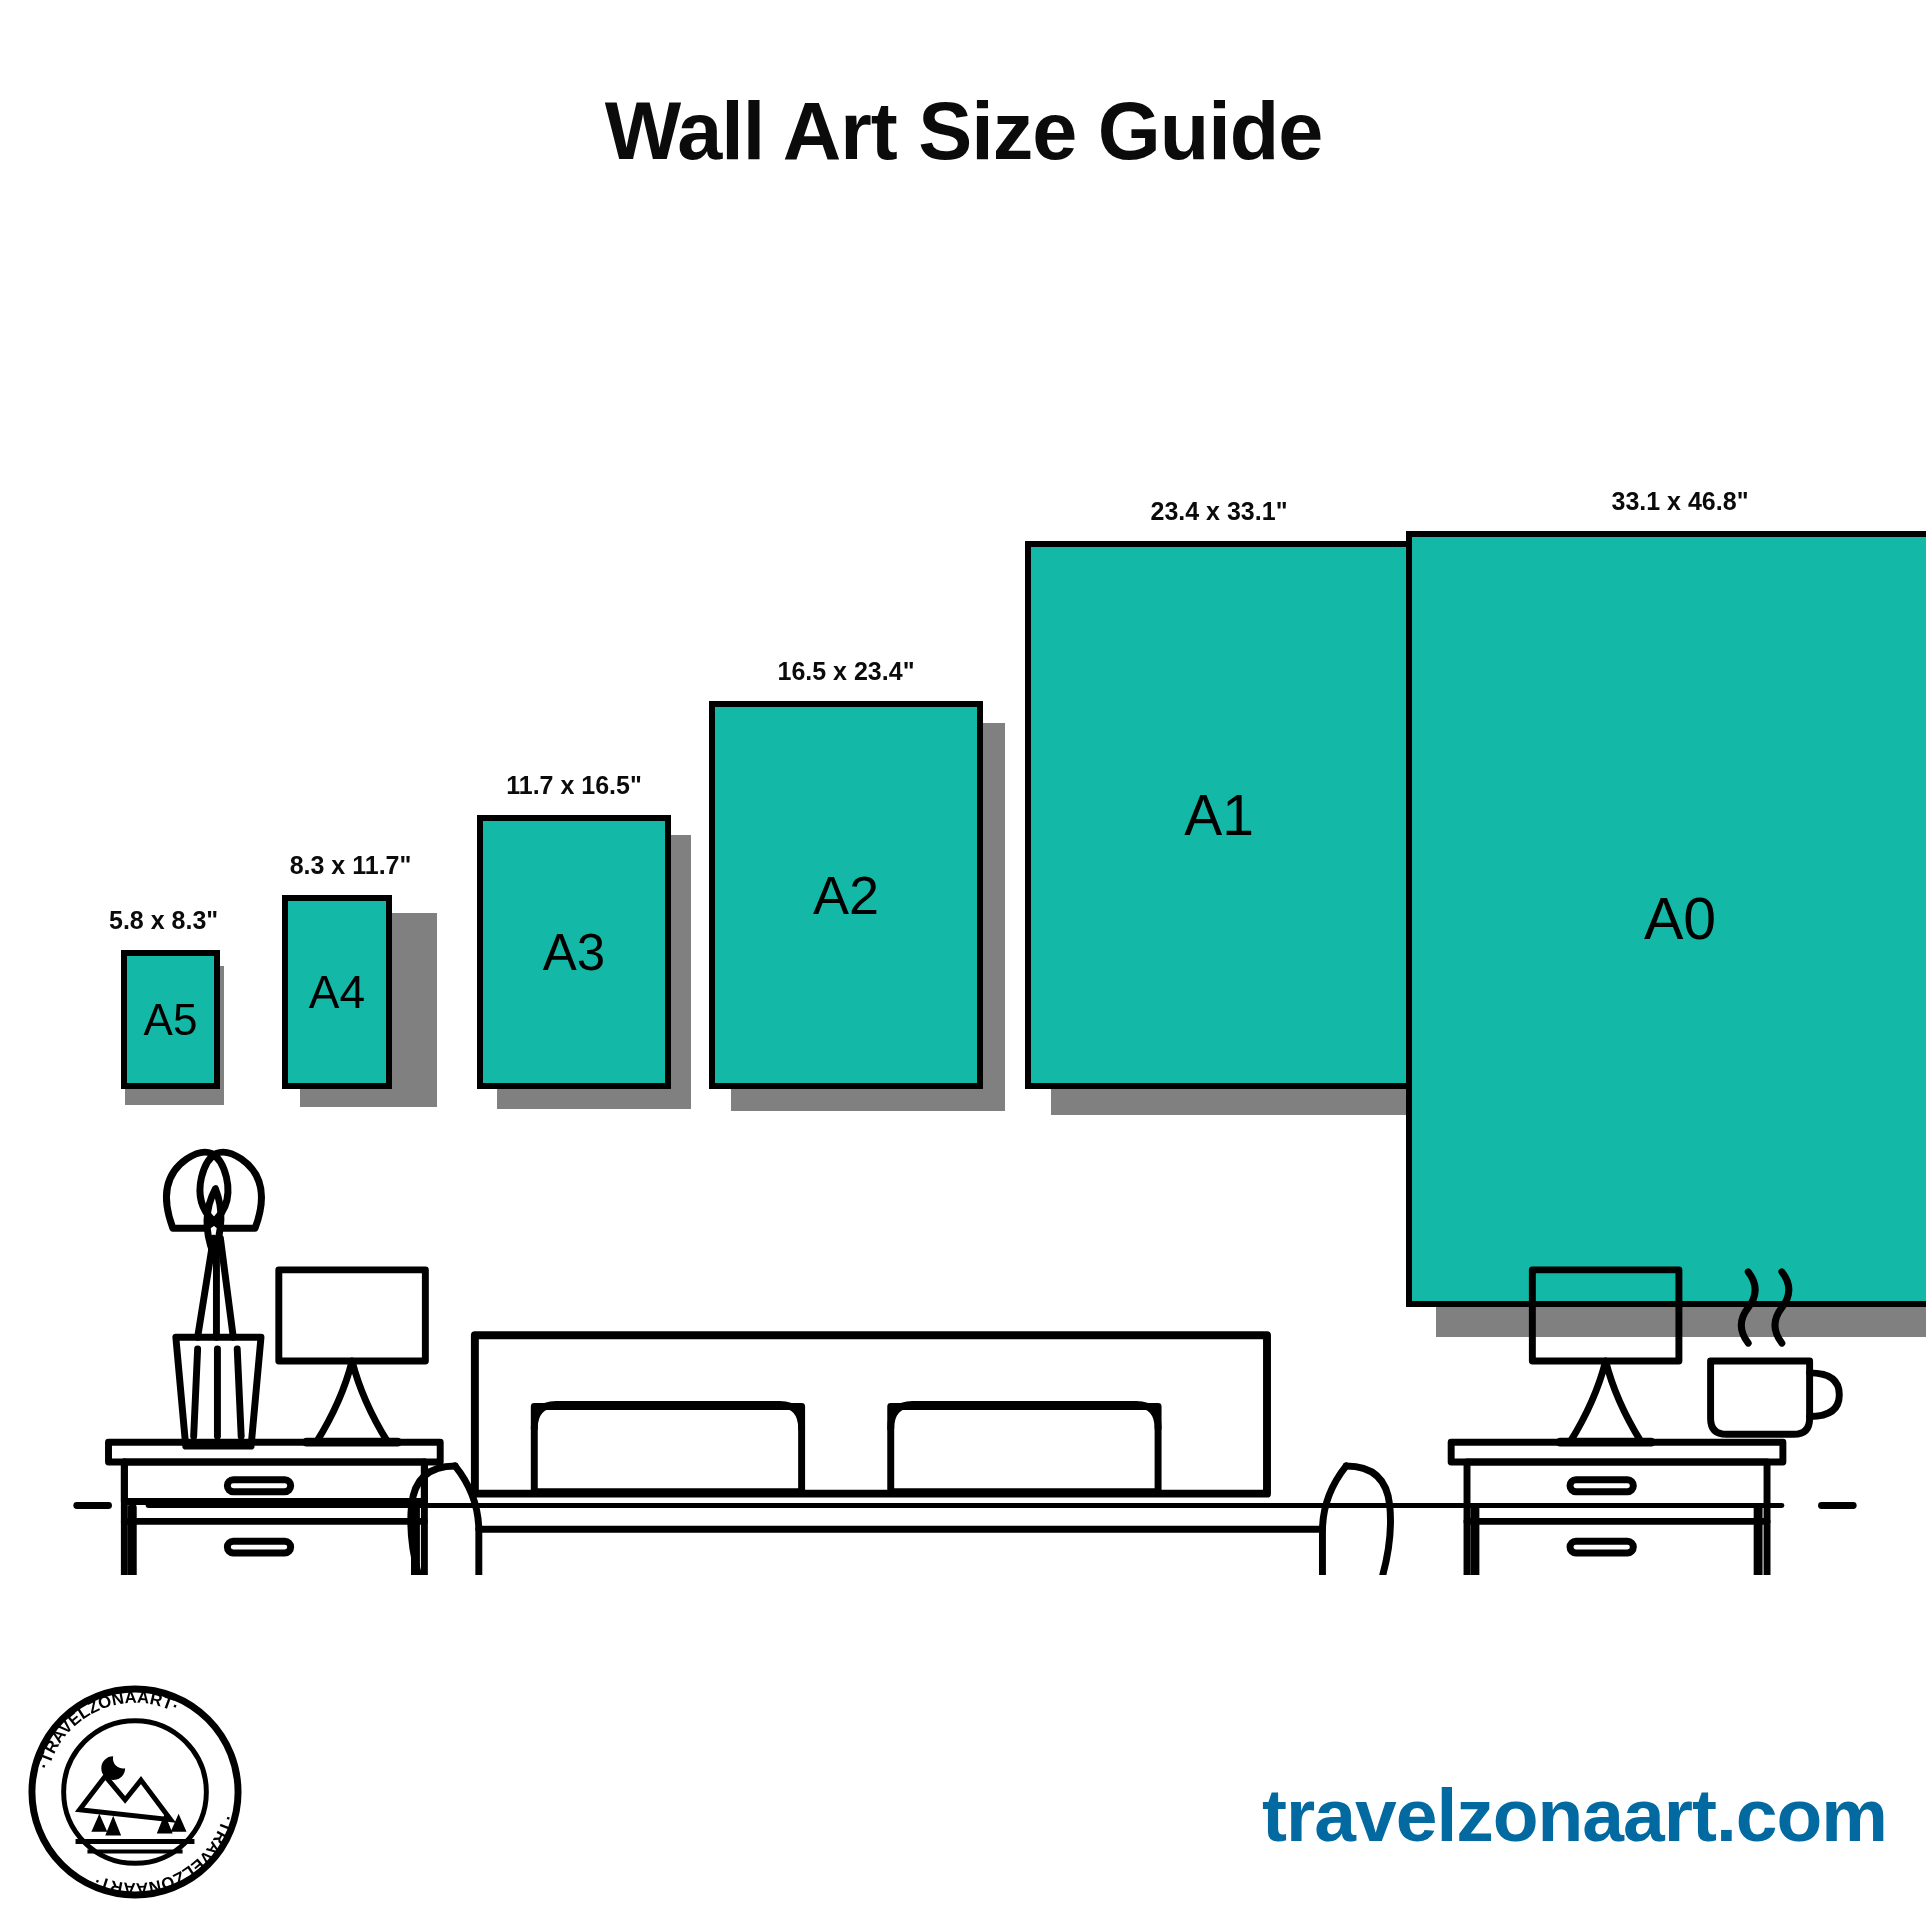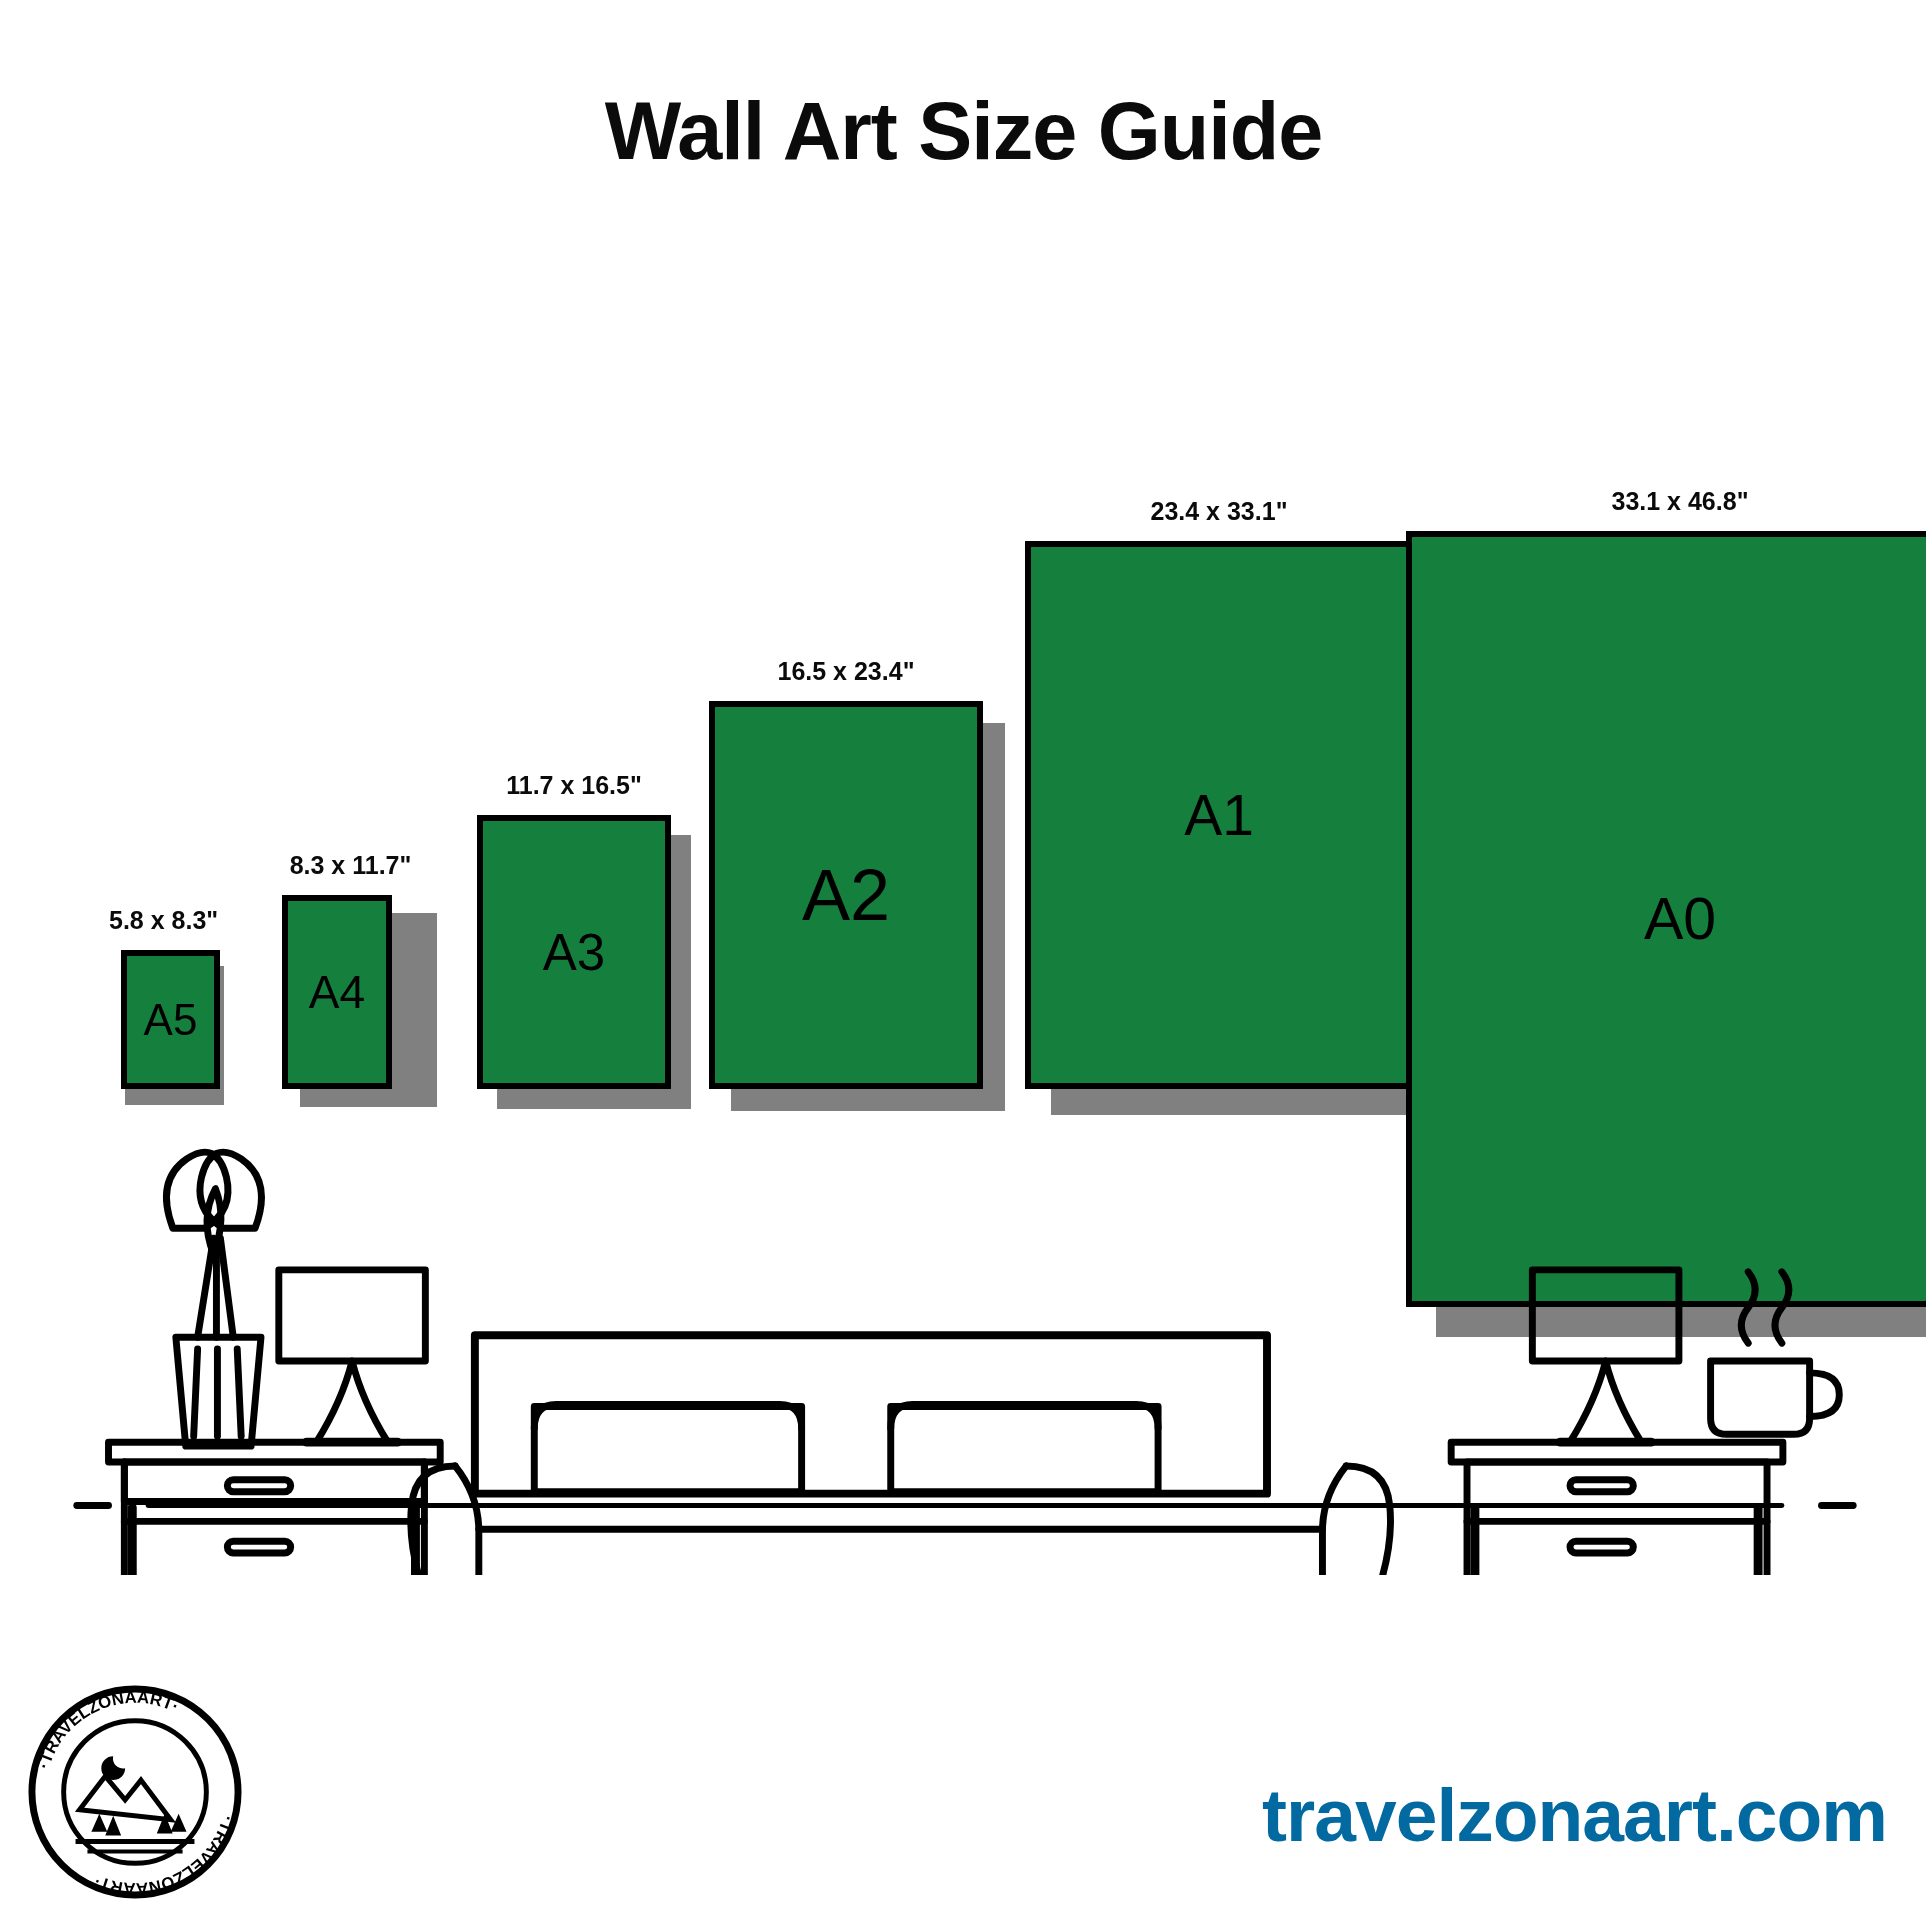--- a/index.html
+++ b/index.html
@@ -49,21 +49,21 @@
     font-weight: bold;
     color: #0b0b0b;
     white-space: nowrap;
   }
   .frame-shadow {
     position: absolute;
     background: #808080;
   }
   .frame-box {
     position: absolute;
-    background: #15803d;
+    background: #14b8a6;
     border: 6px solid #000000;
     box-sizing: border-box;
     display: flex;
     align-items: center;
     justify-content: center;
   }
   .frame-name {
     font-size: 46px;
     font-weight: normal;
     color: #000000;
@@ -128,21 +128,21 @@
     <div class="frame-shadow" style="left:20px; top:20px; width:194px; height:274px;"></div>
     <div class="frame-box" style="left:0; top:0; width:194px; height:274px;">
       <span class="frame-name" style="font-size:51px;">A3</span>
     </div>
   </div>
 
   <div class="frame-group" style="left:709px; width:274px; height:388px;">
     <div class="frame-label" style="top:-44px;">16.5 x 23.4"</div>
     <div class="frame-shadow" style="left:22px; top:22px; width:274px; height:388px;"></div>
     <div class="frame-box" style="left:0; top:0; width:274px; height:388px;">
-      <span class="frame-name" style="font-size:72px;">A2</span>
+      <span class="frame-name" style="font-size:54px;">A2</span>
     </div>
   </div>
 
   <div class="frame-group" style="left:1025px; width:388px; height:548px;">
     <div class="frame-label" style="top:-44px;">23.4 x 33.1"</div>
     <div class="frame-shadow" style="left:26px; top:26px; width:388px; height:548px;"></div>
     <div class="frame-box" style="left:0; top:0; width:388px; height:548px;">
       <span class="frame-name" style="font-size:57px;">A1</span>
     </div>
   </div>

